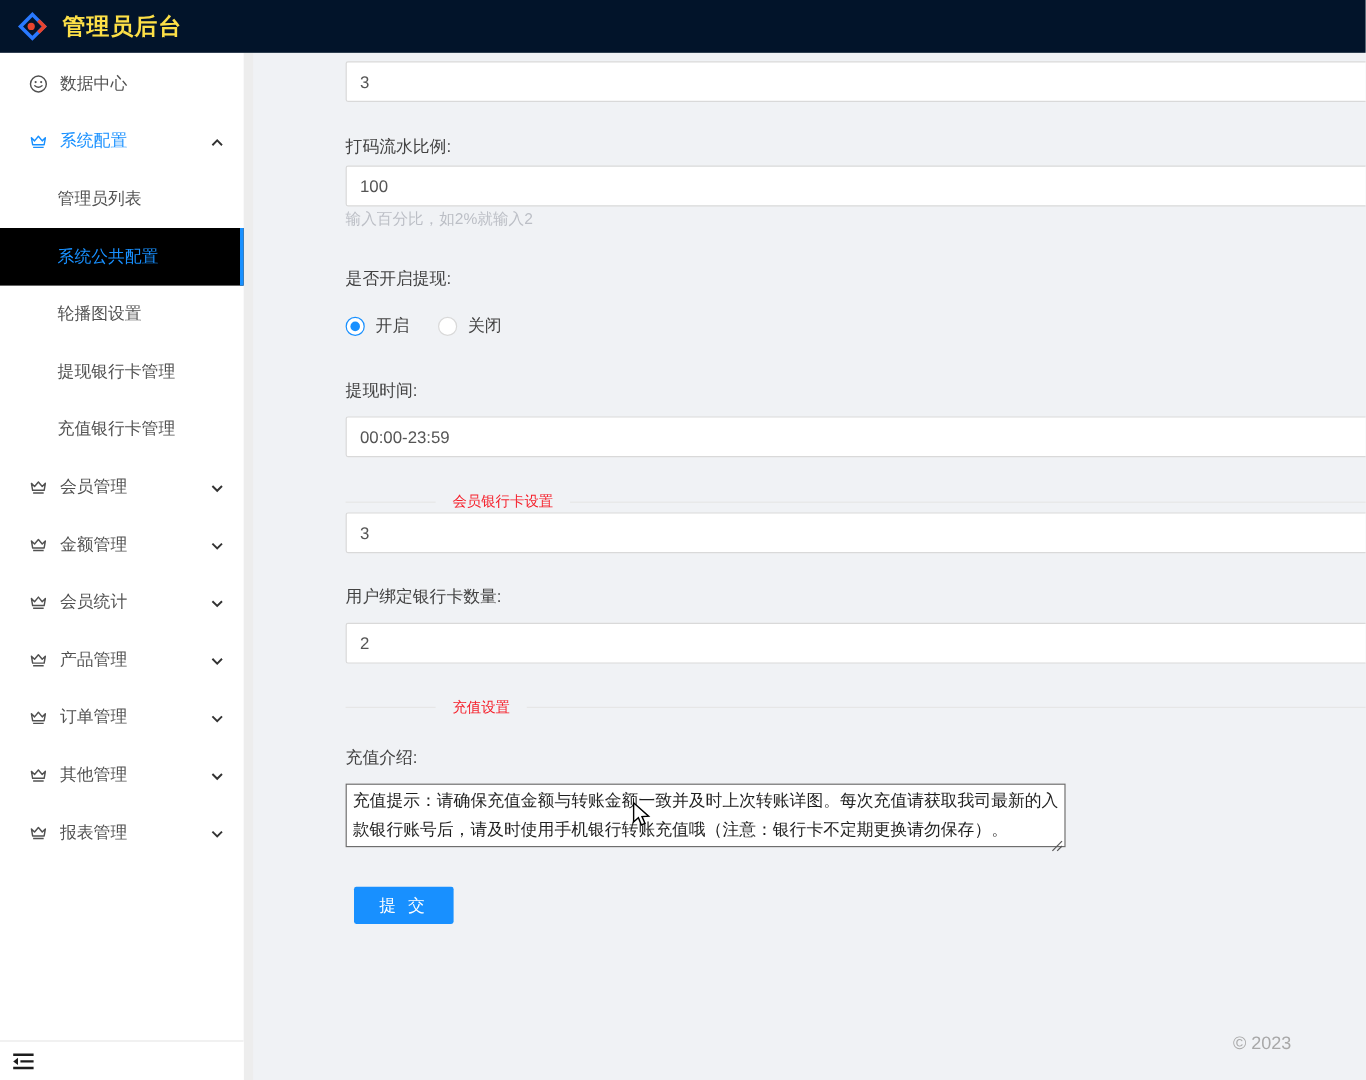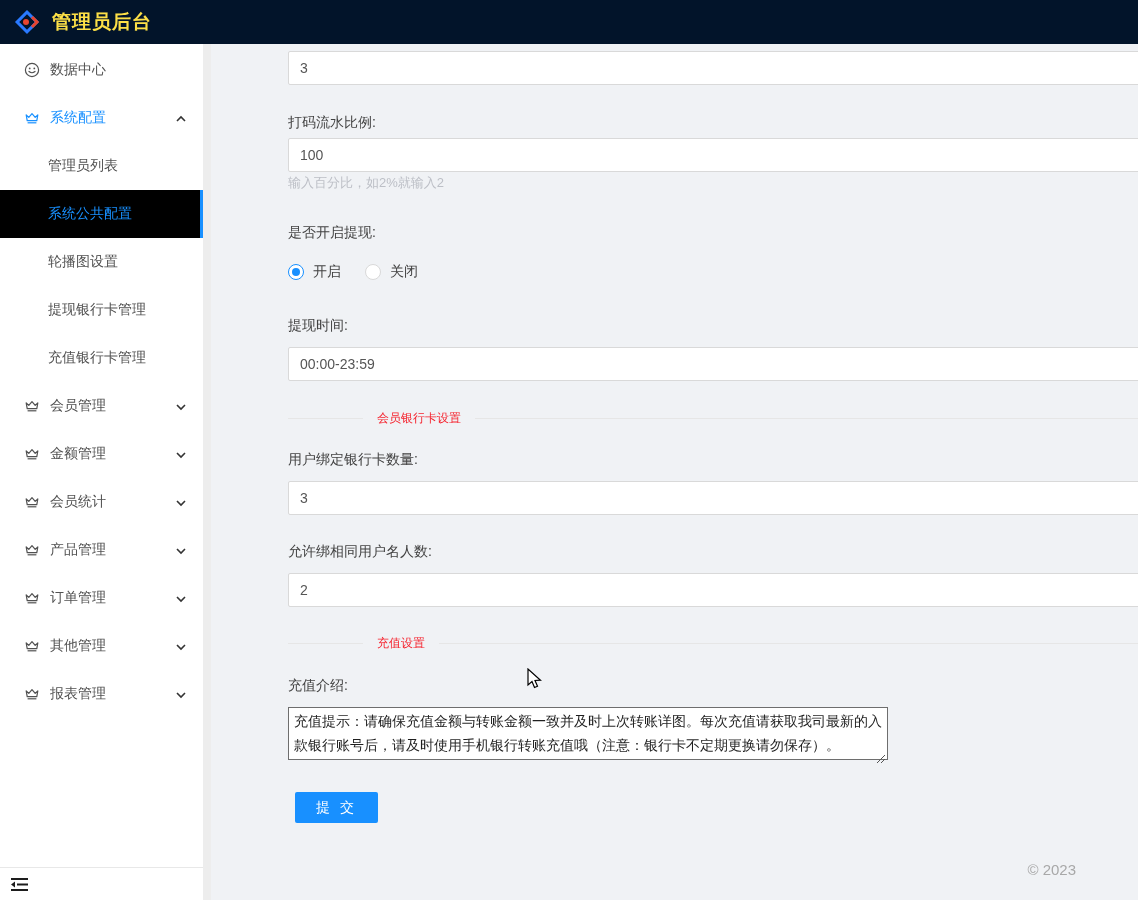--- a/index.html
+++ b/index.html
@@ -278,24 +278,23 @@
 
     <div class="fld-label mt34 mb11">提现时间:</div>
     <input class="txt-input" type="text" value="00:00-23:59" style="">
 
     <div class="divider mt29">
       <span class="seg-l"></span>
       <span class="d-title">会员银行卡设置</span>
       <span class="seg-r"></span>
     </div>
 
-    <div class="fld-label mt22 mb11">用户绑定银行卡数量:</div>
     <input class="txt-input" type="text" value="3" style="">
 
-    <div class="fld-label mt26 mb11">允许绑相同用户名人数:</div>
+    <div class="fld-label mt26 mb11">用户绑定银行卡数量:</div>
     <input class="txt-input" type="text" value="2" style="">
 
     <div class="divider mt28">
       <span class="seg-l"></span>
       <span class="d-title">充值设置</span>
       <span class="seg-r"></span>
     </div>
 
     <div class="fld-label mt23 mb11">充值介绍:</div>
     <div class="textarea-wrap">

